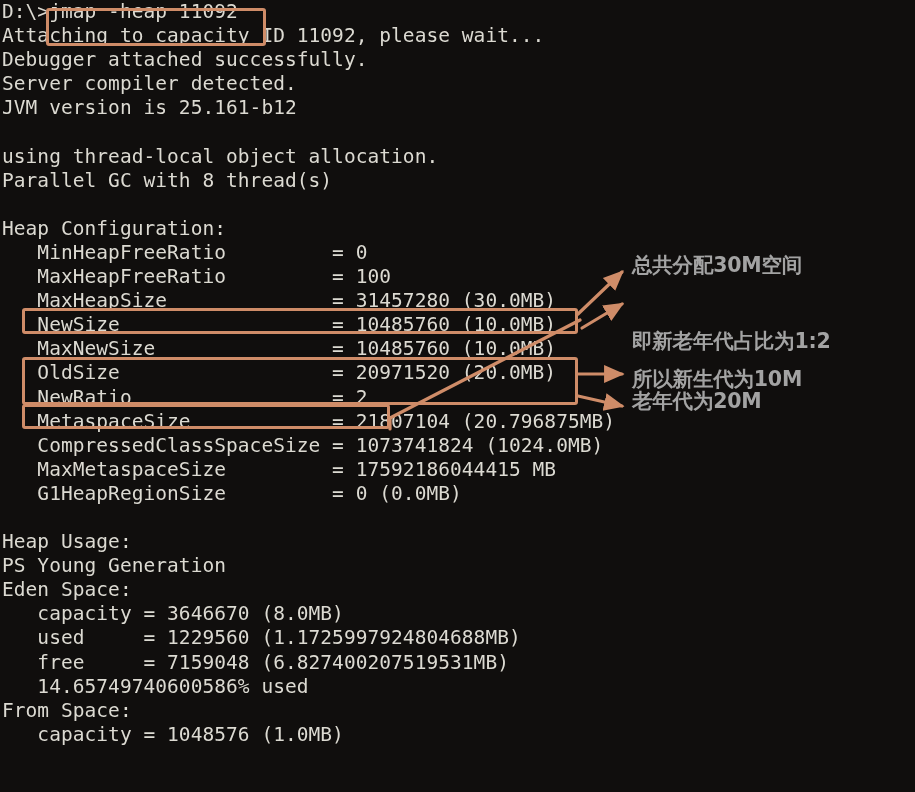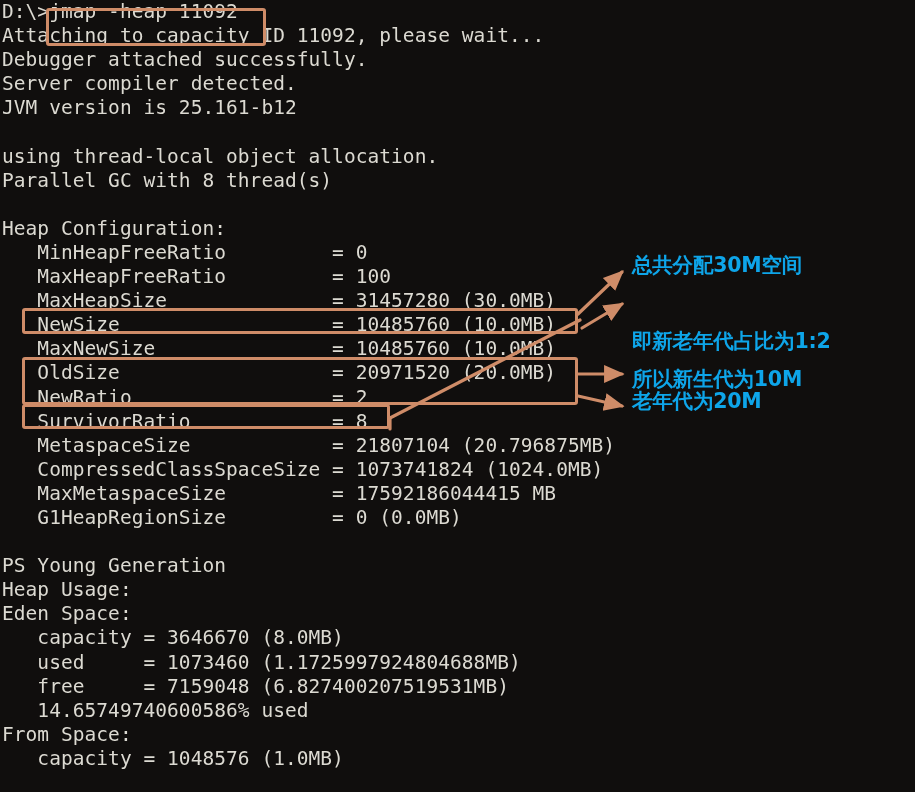--- a/index.html
+++ b/index.html
@@ -44,21 +44,21 @@
     pointer-events: none;
   }
   .hl-box {
     position: absolute;
     border: 3px solid #cf8c68;
     border-radius: 3px;
     box-sizing: border-box;
   }
   .anno-text {
     position: absolute;
-    color: #0ea5e9;
+    color: #a3a3a3;
     font-family: "DejaVu Sans", "Liberation Sans", sans-serif;
     font-weight: bold;
     font-size: 20.5px;
     line-height: 23px;
     white-space: nowrap;
     letter-spacing: -0.2px;
   }
   .arrow-svg {
     position: absolute;
     left: 0; top: 0;
@@ -81,31 +81,30 @@
       <div class="line">Parallel GC with 8 thread(s)</div>
       <div class="line blank"> </div>
       <div class="line">Heap Configuration:</div>
       <div class="line">   MinHeapFreeRatio         = 0</div>
       <div class="line">   MaxHeapFreeRatio         = 100</div>
       <div class="line">   MaxHeapSize              = 31457280 (30.0MB)</div>
       <div class="line">   NewSize                  = 10485760 (10.0MB)</div>
       <div class="line">   MaxNewSize               = 10485760 (10.0MB)</div>
       <div class="line">   OldSize                  = 20971520 (20.0MB)</div>
       <div class="line">   NewRatio                 = 2</div>
-      <div class="line">   SurvivorRatio            = 8</div>
       <div class="line">   MetaspaceSize            = 21807104 (20.796875MB)</div>
       <div class="line">   CompressedClassSpaceSize = 1073741824 (1024.0MB)</div>
       <div class="line">   MaxMetaspaceSize         = 17592186044415 MB</div>
       <div class="line">   G1HeapRegionSize         = 0 (0.0MB)</div>
       <div class="line blank"> </div>
+      <div class="line">Heap Usage:</div>
       <div class="line">PS Young Generation</div>
-      <div class="line">Heap Usage:</div>
       <div class="line">Eden Space:</div>
       <div class="line">   capacity = 3646670 (8.0MB)</div>
-      <div class="line">   used     = 1073460 (1.1725997924804688MB)</div>
+      <div class="line">   used     = 1229560 (1.1725997924804688MB)</div>
       <div class="line">   free     = 7159048 (6.827400207519531MB)</div>
       <div class="line">   14.65749740600586% used</div>
       <div class="line">From Space:</div>
       <div class="line">   capacity = 1048576 (1.0MB)</div>
     </div>
 
   <div id="overlay">
 
     <div class="hl-box" style="left:46px; top:8px; width:220px; height:38px;"></div>
     <div class="hl-box" style="left:22px; top:308px; width:556px; height:26px;"></div>

